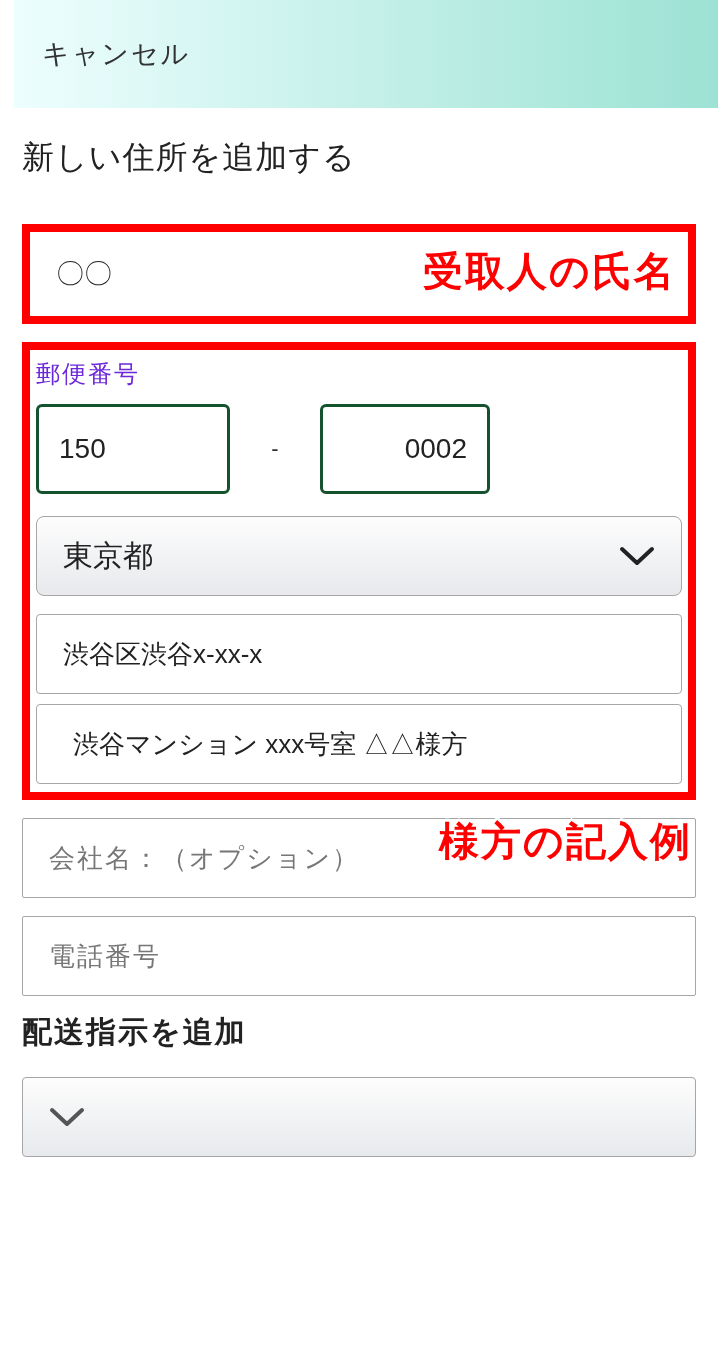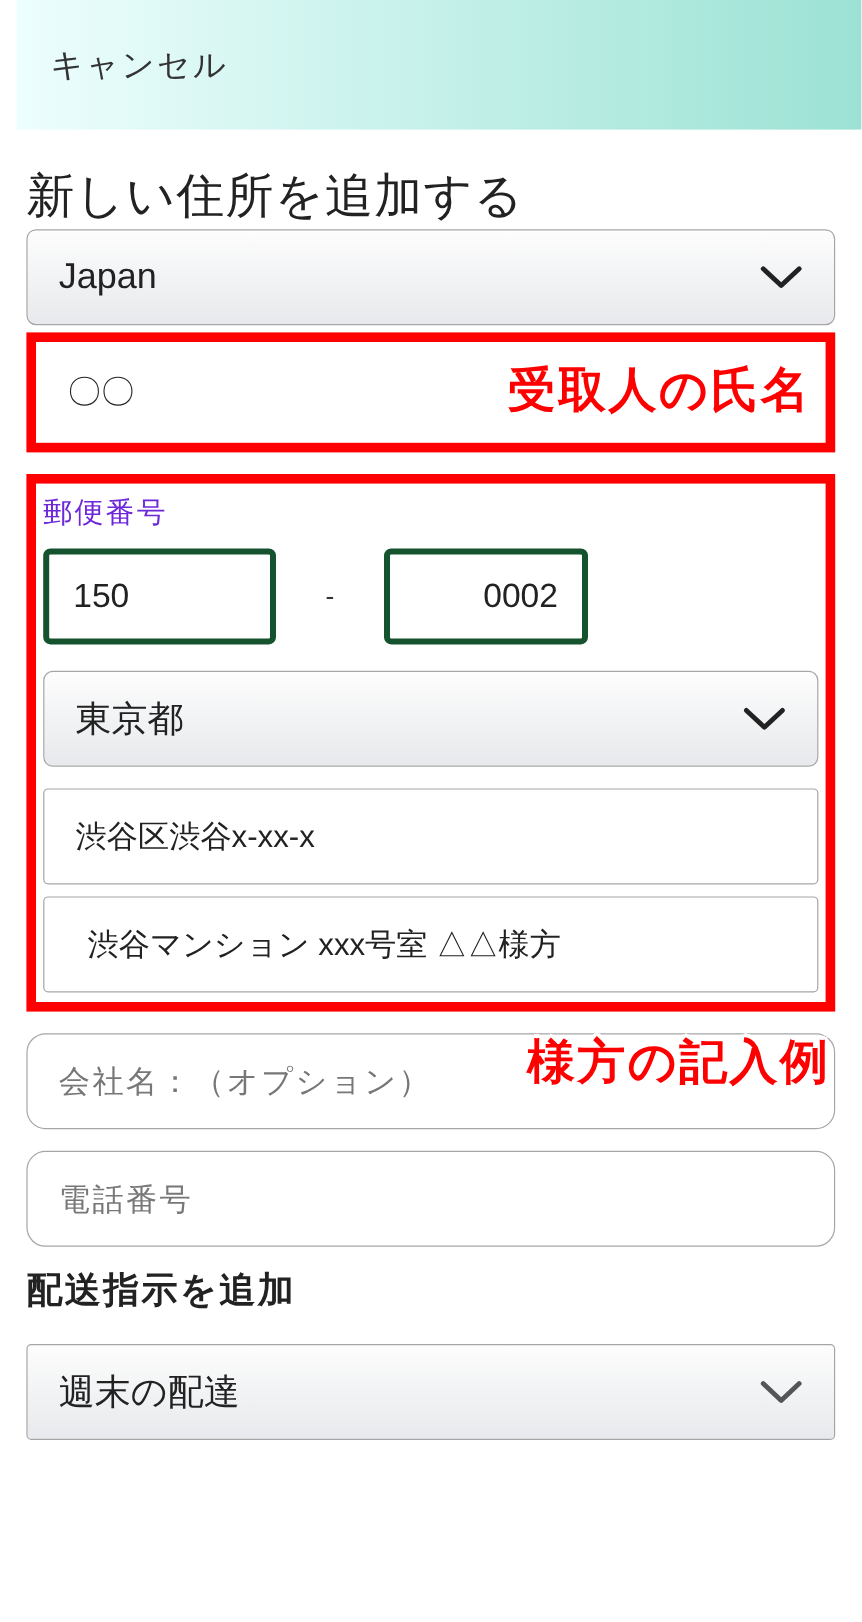--- a/index.html
+++ b/index.html
@@ -21,23 +21,24 @@
     }
     .cancel-link {
       font-size: 27px;
       color: #333333;
       letter-spacing: 2px;
     }
     .content {
       padding: 28px 22px 0 22px;
     }
     .page-title {
-      font-size: 40px;
+      font-size: 32px;
       font-weight: 400;
       color: #222222;
+      margin-bottom: 44px;
       letter-spacing: 1px;
     }
     .select-field {
       width: 100%;
       height: 80px;
       border: 1px solid #a6a6a6;
       border-radius: 8px;
       background: linear-gradient(180deg, #fdfdfd 0%, #e7e9ec 100%);
       display: flex;
       align-items: center;
@@ -47,21 +48,21 @@
       color: #222;
     }
     .chevron-down {
       width: 36px;
       height: 20px;
     }
     .text-input {
       width: 100%;
       height: 80px;
       border: 1px solid #a6a6a6;
-      border-radius: 16px;
+      border-radius: 2px;
       background: #ffffff;
       padding: 0 26px;
       font-size: 26px;
       color: #222;
       font-family: inherit;
       outline: none;
     }
     .text-input::placeholder {
       color: #777777;
       letter-spacing: 2px;
@@ -94,22 +95,22 @@
       letter-spacing: 2px;
     }
     .postal-row {
       display: flex;
       align-items: center;
       gap: 0;
       margin-bottom: 22px;
     }
     .postal-input {
       width: 194px;
-      height: 80px;
-      border: 5px solid #14532d;
+      height: 90px;
+      border: 3px solid #14532d;
       border-radius: 6px;
       background: #ffffff;
       padding: 0 20px;
       font-size: 28px;
       color: #222;
       font-family: inherit;
       outline: none;
     }
     .hyphen {
       display: inline-block;
@@ -149,26 +150,20 @@
 <body>
 
 <div class="header-bar">
   <span class="cancel-link">キャンセル</span>
 </div>
 
 <div class="content">
 
   <h1 class="page-title">新しい住所を追加する</h1>
 
-  <div class="select-field">
-    <span>Japan</span>
-    <svg class="chevron-down" viewBox="0 0 36 20">
-      <polyline points="3,3 18,17 33,3" fill="none" stroke="#222" stroke-width="4" stroke-linecap="round" stroke-linejoin="round"></polyline>
-    </svg>
-  </div>
 
   
   <div class="red-box">
     <div class="red-box-inner">
       <input class="name-input" type="text" value="〇〇" style="">
     </div>
     <div class="annotation" style="top: 12px; right: 12px;">受取人の氏名</div>
   </div>
 
   
@@ -197,19 +192,18 @@
     <div class="annotation" style="top: -4px; right: 4px;">様方の記入例</div>
   </div>
 
   
   <input class="text-input gap-18" type="text" placeholder="電話番号" style="">
 
   
   <div class="section-heading">配送指示を追加</div>
 
   <div class="select-field" style="border-radius:4px;">
-    <span>週末の配達</span>
     <svg class="chevron-down" viewBox="0 0 36 20">
       <polyline points="3,3 18,17 33,3" fill="none" stroke="#555" stroke-width="4" stroke-linecap="round" stroke-linejoin="round"></polyline>
     </svg>
   </div>
 
 </div>
 
 </body></html>

